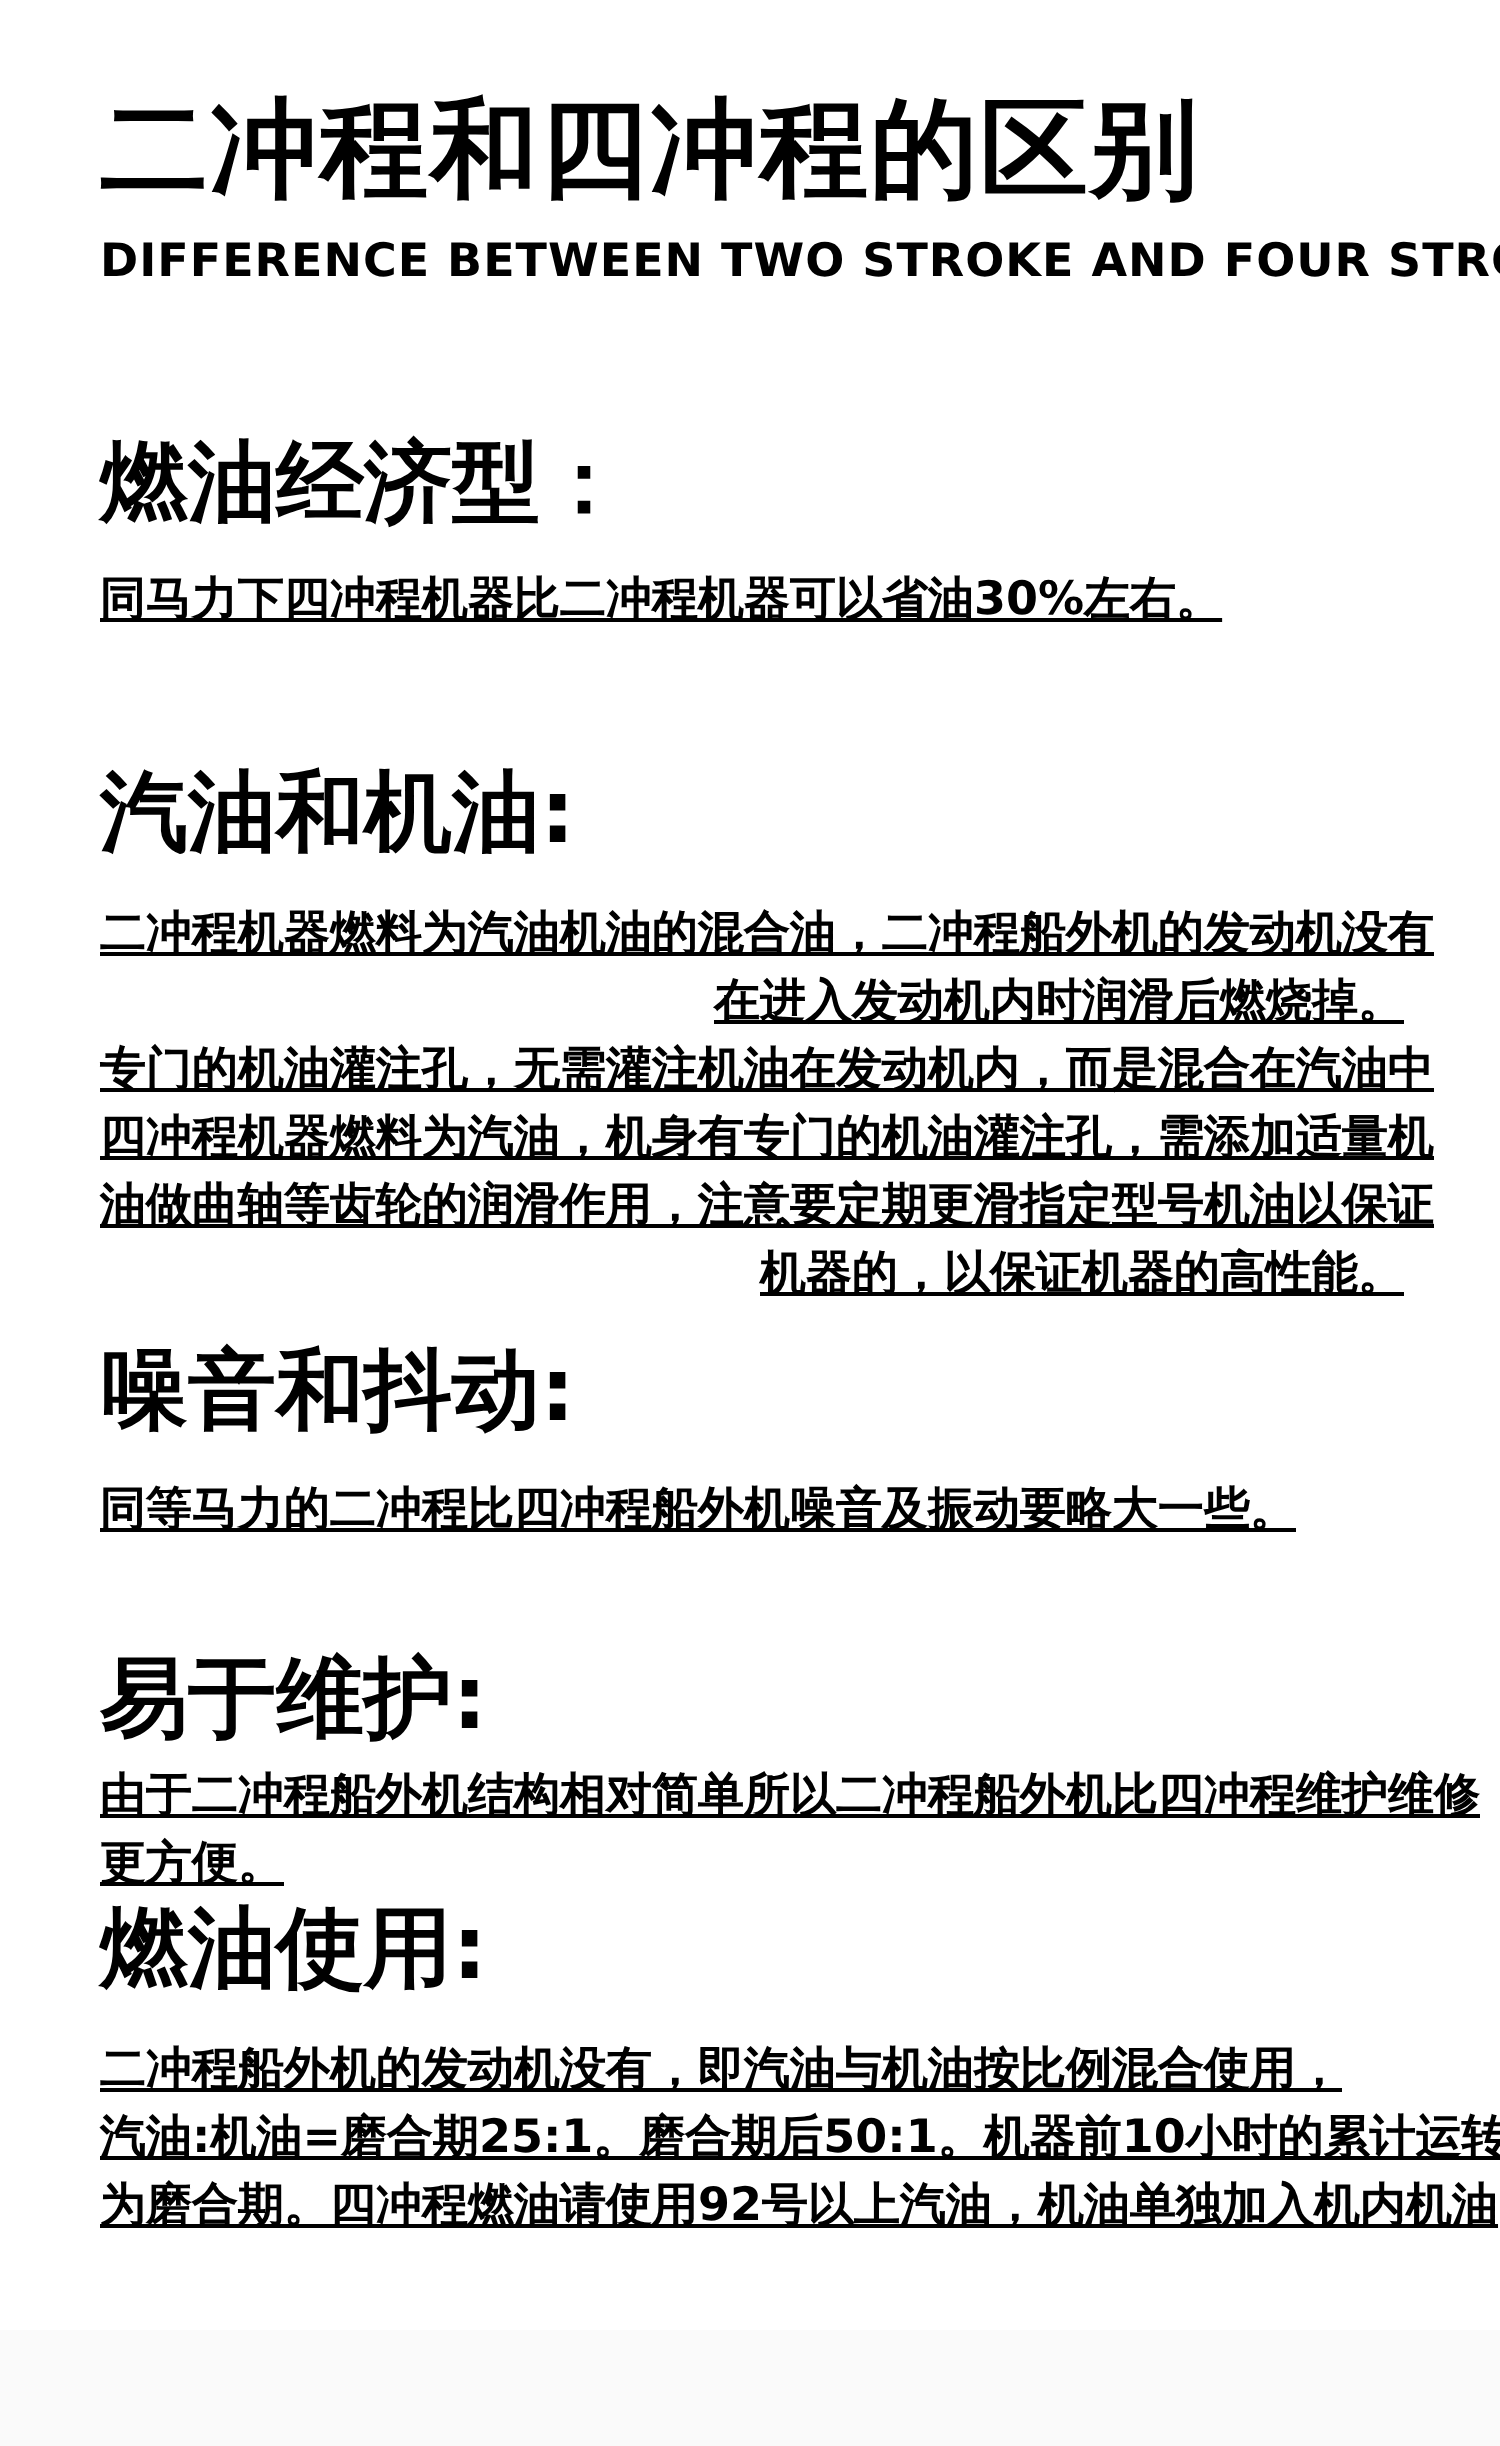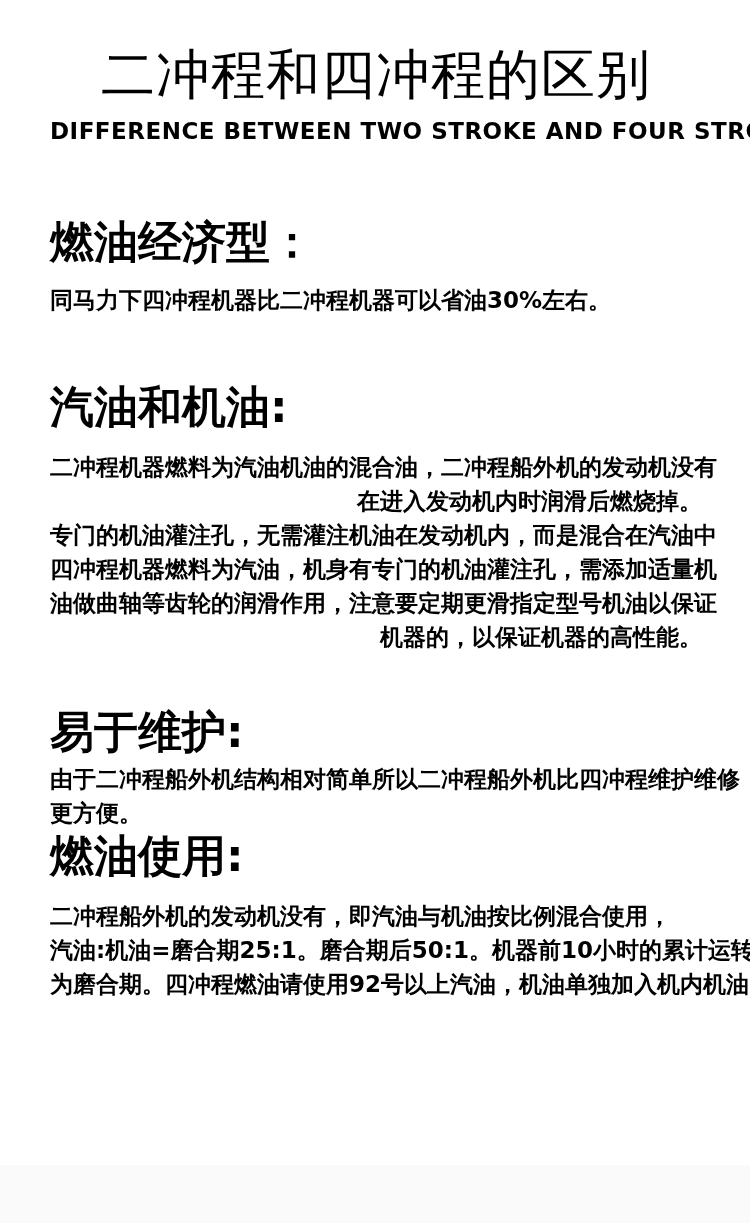--- a/index.html
+++ b/index.html
@@ -15,22 +15,21 @@
     position: relative;
     overflow: hidden;
   }
   .page {
     padding: 44px 48px 0 50px;
     box-sizing: border-box;
     width: 750px;
   }
   .title {
     font-size: 54px;
-    font-weight: 400;
-    text-align: center;
+    font-weight: 700;
     line-height: 1.15;
     letter-spacing: 1px;
     white-space: nowrap;
   }
   .subtitle {
     font-size: 23px;
     font-weight: 800;
     text-align: center;
     margin-top: 12px;
     letter-spacing: 0.5px;
@@ -39,20 +38,21 @@
   .section-heading {
     font-size: 44px;
     font-weight: 800;
     line-height: 1.2;
     white-space: nowrap;
   }
   .section-body {
     font-size: 23px;
     font-weight: 700;
     line-height: 34px;
+    text-decoration: underline;
   }
   .line {
     white-space: nowrap;
   }
   
   .sec-1 { margin-top: 72px; }
   .sec-1 .section-body { margin-top: 14px; }
   .sec-2 { margin-top: 64px; }
   .sec-2 .section-body { margin-top: 16px; text-align: right; }
   .sec-3 { margin-top: 16px; }
@@ -91,20 +91,26 @@
     <div class="section-body">
       <div class="line">二冲程机器燃料为汽油机油的混合油，二冲程船外机的发动机没有</div>
       <div class="line">在进入发动机内时润滑后燃烧掉。</div>
       <div class="line">专门的机油灌注孔，无需灌注机油在发动机内，而是混合在汽油中</div>
       <div class="line">四冲程机器燃料为汽油，机身有专门的机油灌注孔，需添加适量机</div>
       <div class="line">油做曲轴等齿轮的润滑作用，注意要定期更滑指定型号机油以保证</div>
       <div class="line">机器的，以保证机器的高性能。</div>
     </div>
   </div>
 
+  <div class="section sec-3">
+    <div class="section-heading">噪音和抖动:</div>
+    <div class="section-body">
+      <div class="line">同等马力的二冲程比四冲程船外机噪音及振动要略大一些。</div>
+    </div>
+  </div>
 
   <div class="section sec-4">
     <div class="section-heading">易于维护:</div>
     <div class="section-body">
       <div class="line">由于二冲程船外机结构相对简单所以二冲程船外机比四冲程维护维修</div>
       <div class="line">更方便。</div>
     </div>
   </div>
 
   <div class="section sec-5">

